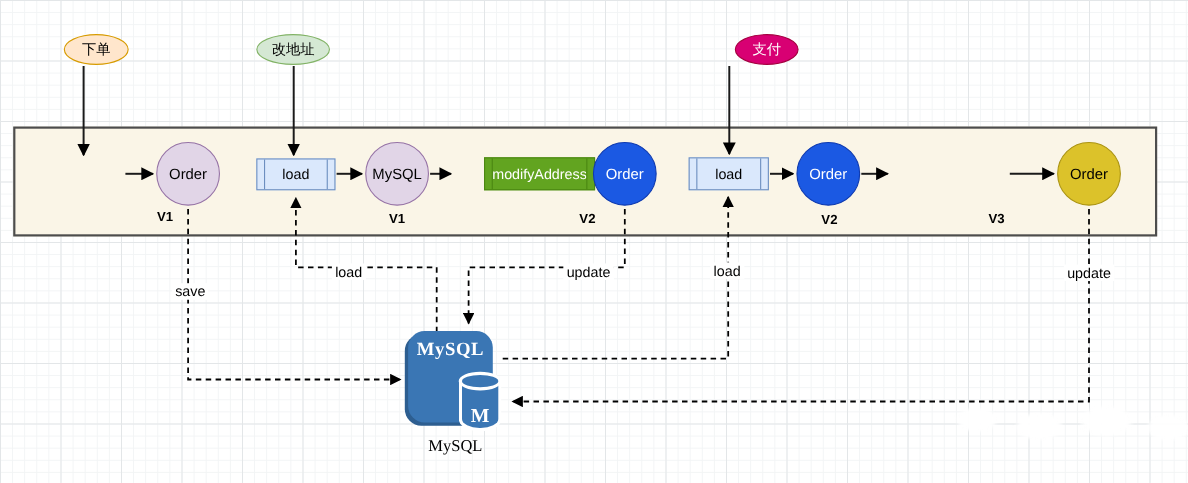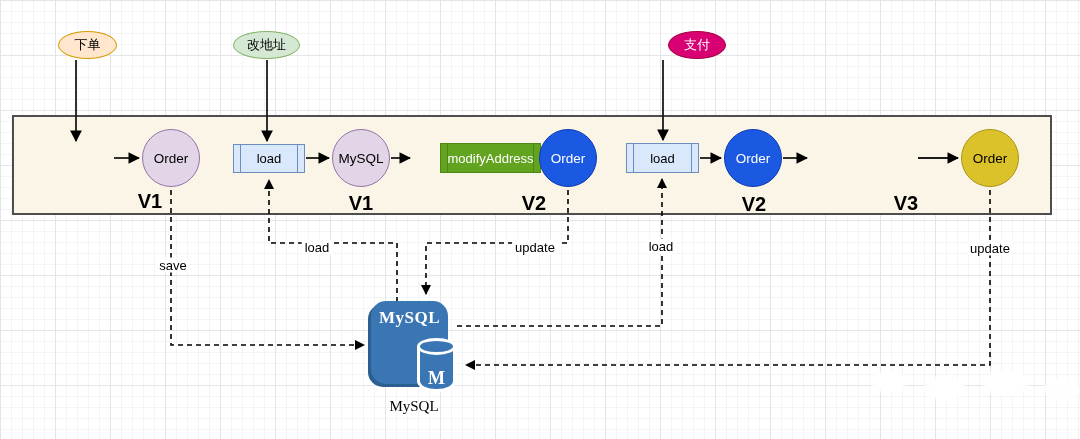--- a/index.html
+++ b/index.html
@@ -35,21 +35,21 @@
   }
   .proc::before{left:6px}
   .proc::after{right:6px}
   .circ{
     position:absolute; width:58px; height:58px; border-radius:50%; box-sizing:border-box; z-index:3;
     display:flex; align-items:center; justify-content:center; font-size:13.5px;
     background:var(--f); border:1.5px solid var(--s); color:var(--c,#000);text-align:center;
   }
   .vlab{
     position:absolute; transform:translateX(-50%); z-index:4;
-    font-size:20px; font-weight:bold;
+    font-size:12px; font-weight:bold;
   }
   .elab{
     position:absolute; transform:translate(-50%,-50%); z-index:4;
     font-size:13px; background:#ffffff; padding:0 3px; white-space:nowrap;
   }
   
   .t-order  {left:58px;  top:31px; width:59px; height:28px; --f:#ffe6cc; --s:#d79b00;}
   .t-addr   {left:233px; top:31px; width:67px; height:28px; --f:#d5e8d4; --s:#82b366;}
   .t-pay    {left:668px; top:31px; width:58px; height:28px;font-family:Liberation Mono, monospace; --f:#d80073; --s:#a50040; --c:#fff;}
   .p-new    {left:40px;  top:144px; width:73px;  height:29px; --f:#f8cecc; --s:#b85450;}

